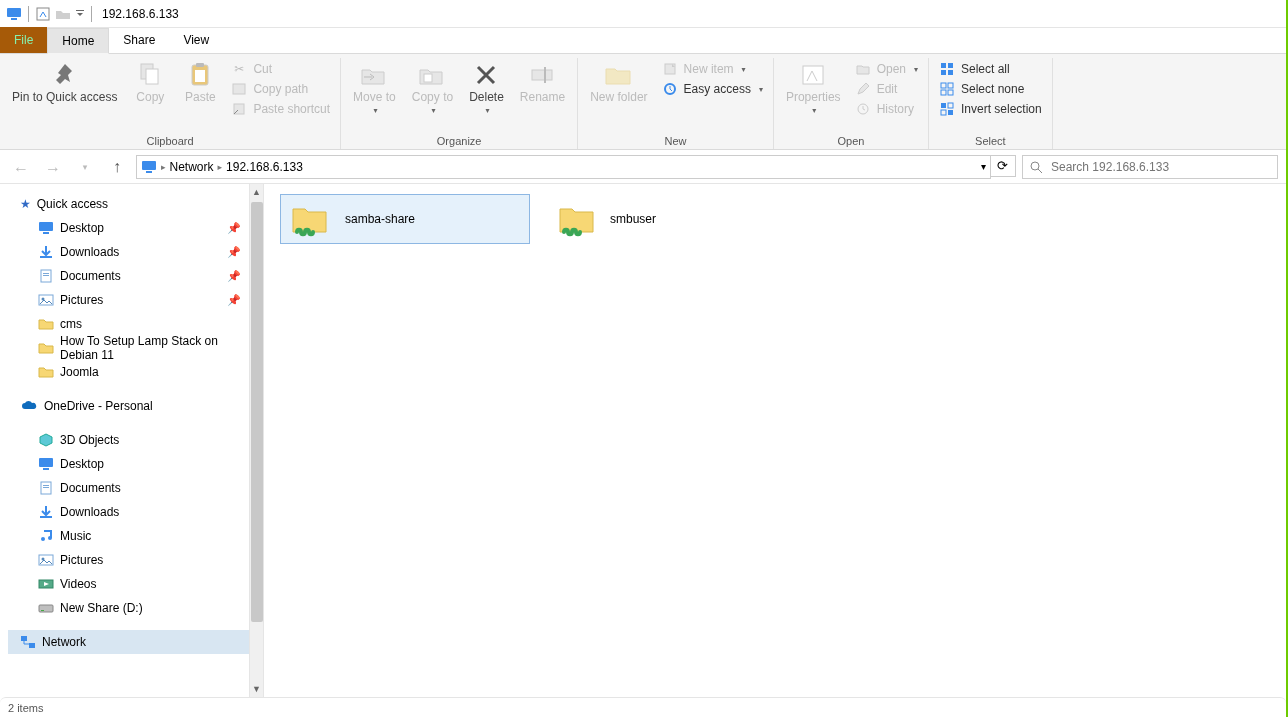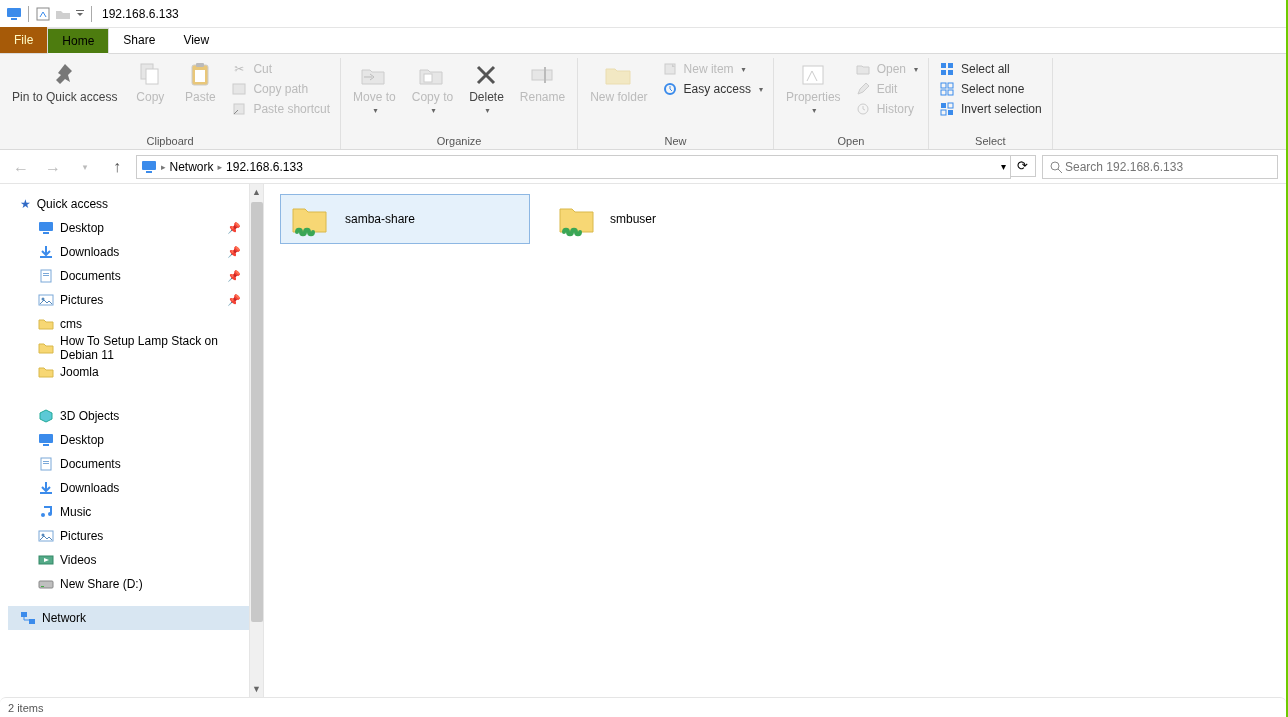--- a/index.html
+++ b/index.html
@@ -5,42 +5,42 @@
   * { box-sizing: border-box; font-family: "Segoe UI", Arial, sans-serif; }
   body { margin:0; background:#fff; color:#000; font-size:12px; overflow:hidden; }
   .window { width:1288px; height:717px; display:flex; flex-direction:column; border-right:2px solid #6dcb00;}
   .titlebar { height:28px; display:flex; align-items:center; padding:0 4px; background:#fff; border-bottom:1px solid #e5e5e5;}
   .titlebar .tb-icon { width:20px; height:20px; display:flex; align-items:center; justify-content:center; }
   .titlebar .sep { width:1px; height:16px; background:#aaa; margin:0 4px;}
   .titlebar .qdrop { width:14px; display:flex; align-items:center; justify-content:center; color:#555;}
   .titlebar .title { margin-left:6px; font-size:12px; }
   .tabsrow { height:26px; display:flex; align-items:flex-end; background:#fff; border-bottom:1px solid #dadada;}
   .tab { padding:4px 14px; font-size:12px; height:26px; display:flex; align-items:center; position:relative;}
-  .tab.file { background:#a65a08; color:#fef9c3; }
-  .tab.active { background:#4d7c0f; border:1px solid #dadada; border-bottom:1px solid #f5f5f5; margin-bottom:-1px;}
+  .tab.file { background:#a65a08; color:#86efac; }
+  .tab.active { background:#e5e5e5; border:1px solid #dadada; border-bottom:1px solid #f5f5f5; margin-bottom:-1px;}
   .ribbon { background:#f5f5f5; border-bottom:1px solid #dadada; height:96px; display:flex; padding-top:4px;}
   .group { border-right:1px solid #e0e0e0; padding:0 6px; display:flex; flex-direction:column; }
   .group .grow { flex:1; display:flex; align-items:flex-start; gap:4px;}
   .group .label { text-align:center; font-size:11px; color:#555; padding-bottom:2px;}
   .bigbtn { display:flex; flex-direction:column; align-items:center; justify-content:flex-start; padding:2px 6px 0 6px; min-width:46px; color:#444; text-align:center; line-height:14px;}
   .bigbtn.disabled { color:#bbb;}
   .bigbtn .ic { width:32px; height:30px; display:flex; align-items:center; justify-content:center;}
   .smlist { display:flex; flex-direction:column; gap:2px; padding-top:2px;}
   .smbtn { display:flex; align-items:center; gap:6px; padding:1px 4px; font-size:12px; white-space:nowrap; color:#333;}
   .smbtn.disabled{ color:#bbb;}
   .smbtn .ic { width:16px; height:16px; display:flex; align-items:center; justify-content:center;}
   .caret { font-size:8px; color:#666; margin-left:2px;}
   .addrbar { height:34px; display:flex; align-items:center; gap:6px; padding:4px 8px; border-bottom:1px solid #e5e5e5;}
   .navbtn { width:26px; height:26px; display:flex; align-items:center; justify-content:center; color:#bbb; font-size:16px;}
   .navbtn.en{ color:#555;}
   .addrbox { flex:1; height:24px; border:1px solid #ccc; display:flex; align-items:center; padding:0 4px; gap:4px;}
   .crumb { display:flex; align-items:center; gap:4px; font-size:12px;}
   .crumb .chev{ color:#777; font-size:9px;}
   .refresh { width:26px; height:22px; border:1px solid #ccc; border-left:none; display:flex; align-items:center; justify-content:center; font-size:13px; margin-left:-1px;}
-  .searchbox { width:236px; height:24px; border:1px solid #ccc; display:flex; align-items:center; padding:0 6px; color:#888;}
+  .searchbox { width:256px; height:24px; border:1px solid #ccc; display:flex; align-items:center; padding:0 6px; gap:6px; color:#888;}
   .searchbox input { border:none; outline:none; flex:1; font-size:12px; color:#555;}
   .body { flex:1; display:flex; overflow:hidden;}
   .nav { width:264px; border-right:1px solid #e5e5e5; position:relative; overflow:hidden;}
   .nav-inner{ position:absolute; inset:0 14px 0 0; overflow:hidden; padding:8px 0 8px 8px;}
   .nav-scroll{ position:absolute; right:0; top:0; bottom:0; width:14px; background:#f0f0f0; border-left:1px solid #e5e5e5; display:flex; flex-direction:column; align-items:center;}
   .nav-scroll .arrow{height:16px;display:flex;align-items:center;justify-content:center;font-size:9px;color:#666;width:100%;}
   .nav-scroll .thumb{ width:12px; background:#c8c8c8; border-radius:2px; margin-top:2px; flex:0 0 auto;}
   .navitem{ display:flex; align-items:center; gap:6px; height:24px; padding-left:12px; font-size:12px; position:relative;}
   .navitem.level2{ padding-left:30px;}
   .navitem .star{color:#316ac5;}
@@ -421,20 +421,28 @@
             <div class="navitem level2">
               <span>
                 <svg width="16" height="14">
                   <path d="M1 3h5l2 2h7v7H1z" fill="#f7d774" stroke="#d9b84a"></path>
                 </svg>
               </span>
               <span>Joomla</span>
             </div>
           </div>
         <div style="height:10px;"></div>
+        <div class="navitem">
+            <span>
+              <svg width="18" height="12">
+                <path d="M5 9a3 3 0 010-6 4 4 0 017 0 3 3 0 012 6z" fill="#0f6cbd"></path>
+              </svg>
+            </span>
+            <span>OneDrive - Personal</span>
+          </div>
         <div style="height:10px;"></div>
         <div id="pc-list">
             <div class="navitem level2">
               <span>
                 <svg width="16" height="14">
                   <path d="M8 1l6 3v6l-6 3-6-3V4z" fill="#5cc9d6" stroke="#2a9"></path>
                 </svg>
               </span>
               <span>3D Objects</span>
             </div>

